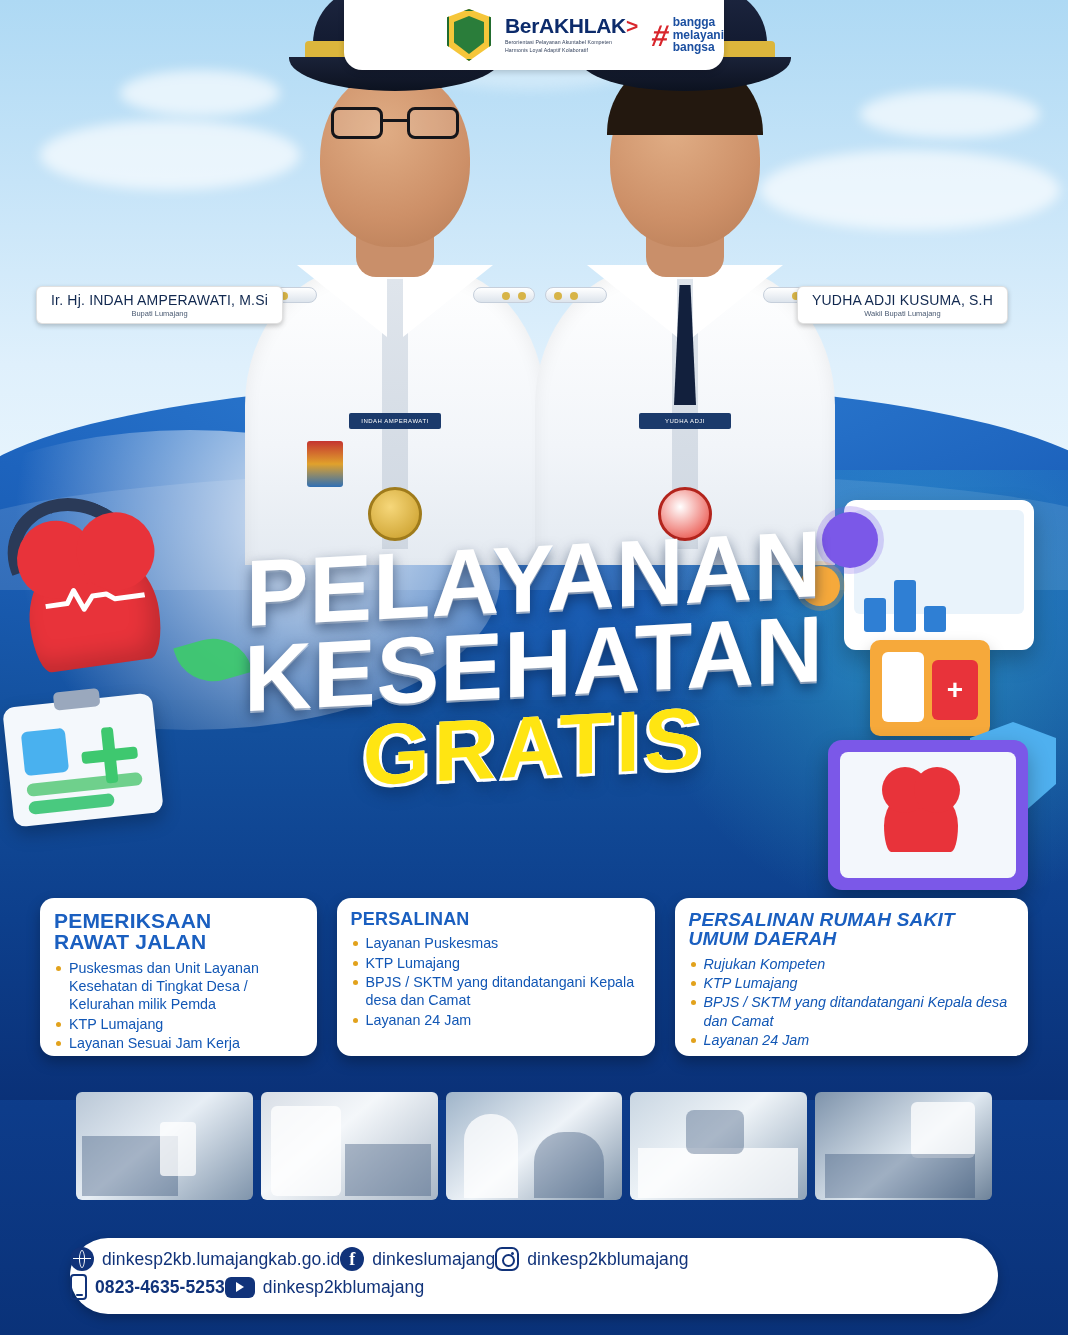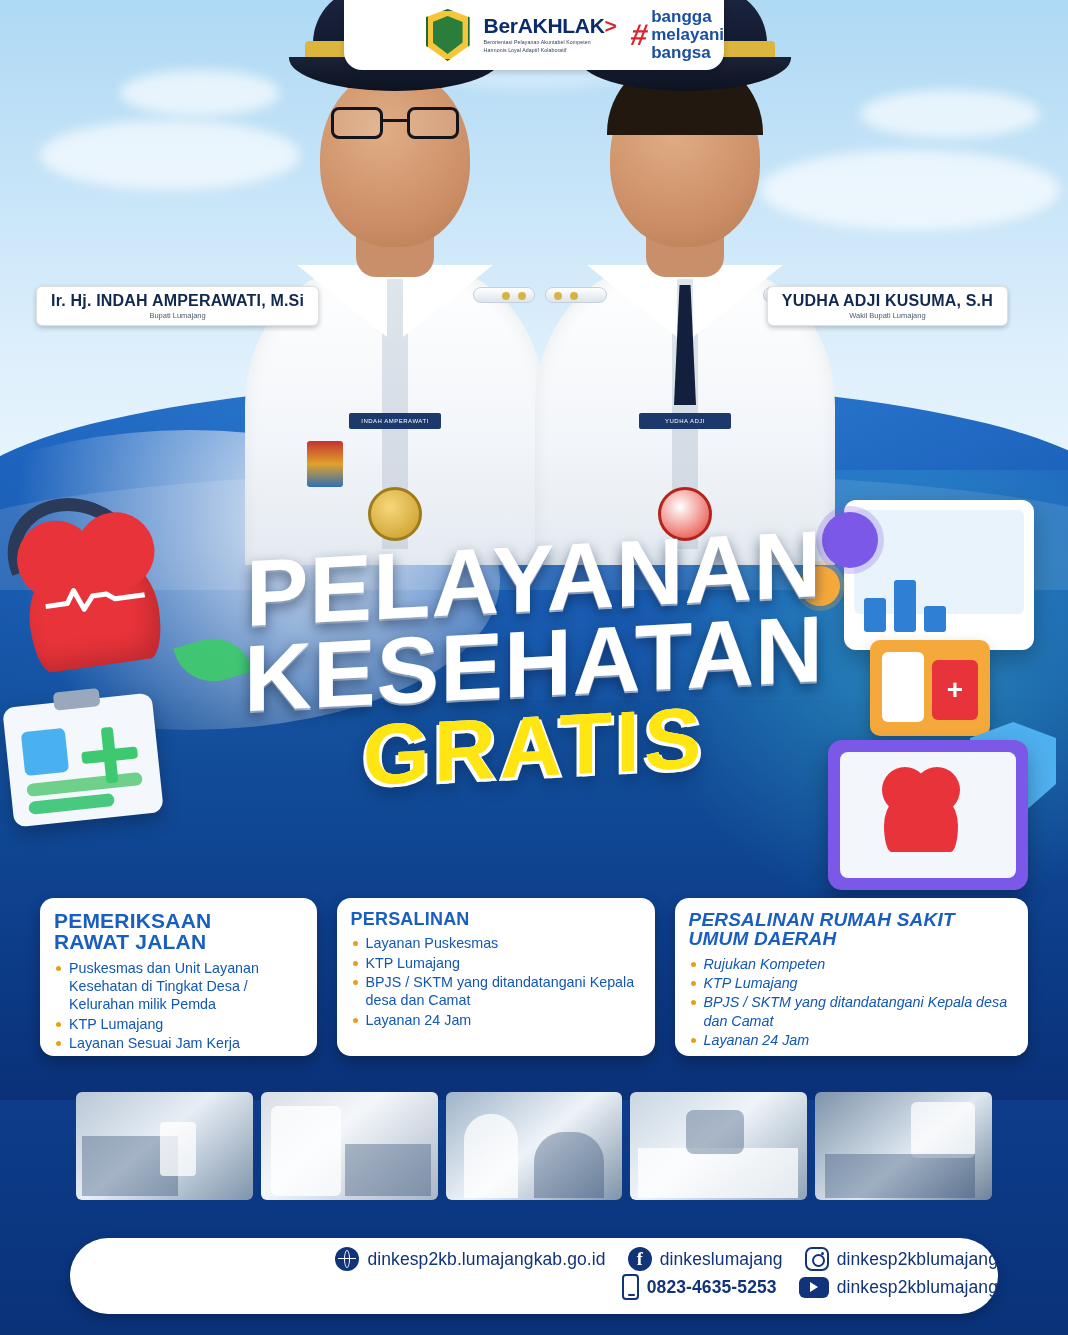--- a/index.html
+++ b/index.html
@@ -79,21 +79,21 @@
   }
   .berakhlak .main .red { color:#d8262c; }
   .berakhlak .sub {
     font-size:5.2px; color:#33415c; margin-top:3px; line-height:1.45; letter-spacing:.1px;
   }
   .bangga { display:flex; align-items:center; gap:4px; }
   .bangga .hash {
     font-size:30px; font-weight:bold; color:#d8262c; line-height:.9;
     transform: skewX(-10deg);
   }
-  .bangga .txt { font-size:17px; font-weight:bold; color:#1b4fa0; line-height:1.06; }
+  .bangga .txt { font-size:12px; font-weight:bold; color:#1b4fa0; line-height:1.06; }
 
   
   .person { position:absolute; bottom:0; }
   .p-left  { left:230px; top:85px; width:330px; height:480px; }
   .p-right { left:520px; top:75px; width:330px; height:490px; }
 
   .torso {
     position:absolute; bottom:0; left:50%; transform:translateX(-50%);
     width:300px; height:300px;
     background: linear-gradient(180deg,#ffffff 0%,#f2f5f9 60%,#e4eaf1 100%);
@@ -193,21 +193,21 @@
     width:44px; height:40px; background:#e4c550;
     clip-path: polygon(50% 0,78% 18%,100% 46%,70% 40%,86% 80%,50% 62%,14% 80%,30% 40%,0 46%,22% 18%);
   }
 
   
   .nameplate{
     position:absolute; background:#fff; border-radius:6px; padding:5px 14px;
     box-shadow:0 2px 5px rgba(0,0,0,.22); text-align:center; z-index:35;
     border:1px solid rgba(0,0,0,.12);
   }
-  .nameplate .nm{ font-size:16px; font-weight:bold; color:#11284f; letter-spacing:.2px; white-space:nowrap;}
+  .nameplate .nm{ font-size:14px; font-weight:normal; color:#11284f; letter-spacing:.2px; white-space:nowrap;}
   .nameplate .rl{ font-size:7.5px; color:#4a5a72; margin-top:1px;}
   .np-left{ left:36px; top:286px;}
   .np-right{ right:60px; top:286px;}
 
   
   .headline { position:absolute; left:0; top:540px; width:1068px; z-index:30; text-align:center; }
   .hl-line {
     font-weight:bold; color:#fff; line-height:.84;
     letter-spacing:1px;
     text-shadow: 0 6px 14px rgba(5,26,60,.55), 0 2px 0 #cfe0f5;
@@ -351,21 +351,21 @@
   .ph5{ background:linear-gradient(140deg,#7e93ab,#dfe8f0 55%,#6d8299); }
   .photo .b1{ position:absolute; background:rgba(255,255,255,.75); }
   .photo .b2{ position:absolute; background:rgba(40,70,110,.35); }
 
   
   .footer {
     position:absolute; left:70px; top:1238px; width:928px; height:76px;
     background:#fff; border-radius:38px; box-shadow:0 4px 12px rgba(0,0,0,.25);
     z-index:30; padding:9px 0 0 0;
   }
-  .frow{ display:flex; align-items:center; justify-content:flex-end; gap:22px; }
+  .frow{ display:flex; align-items:center; justify-content:flex-start; }
   .frow.r1{ margin-bottom:3px; }
   .fitem{ display:flex; align-items:center; gap:8px; }
   .fitem .tx{ font-size:17.5px; color:#11337a; font-weight:500; letter-spacing:.1px;}
   .fitem .tx.b{ font-weight:bold; }
   .ico{ width:24px; height:24px; flex:none; }
   .ico.globe{ border-radius:50%; background:#11337a; position:relative; }
   .ico.globe:before{ content:""; position:absolute; inset:3px 9px; border:1.4px solid #fff; border-radius:50%;}
   .ico.globe:after{ content:""; position:absolute; left:3px; right:3px; top:11px; height:1.4px; background:#fff;}
   .ico.fb{ border-radius:50%; background:#11337a; color:#fff; font-weight:bold; font-size:18px;
     display:flex; align-items:center; justify-content:center; font-family:"Liberation Serif", serif;}

